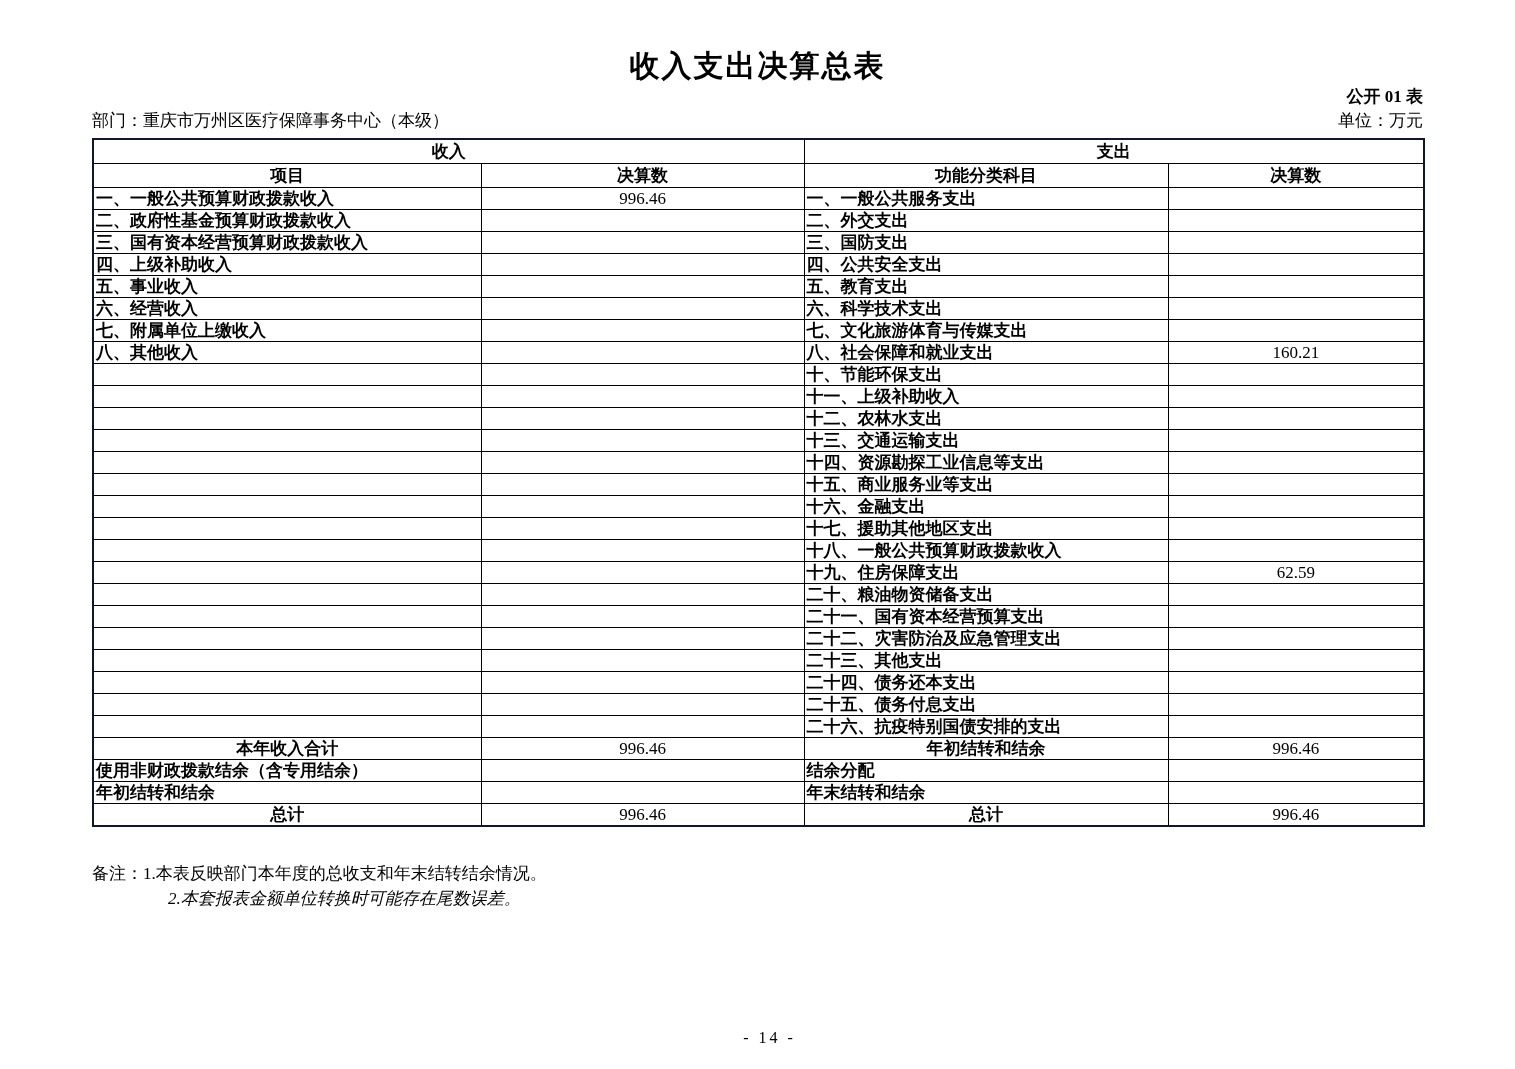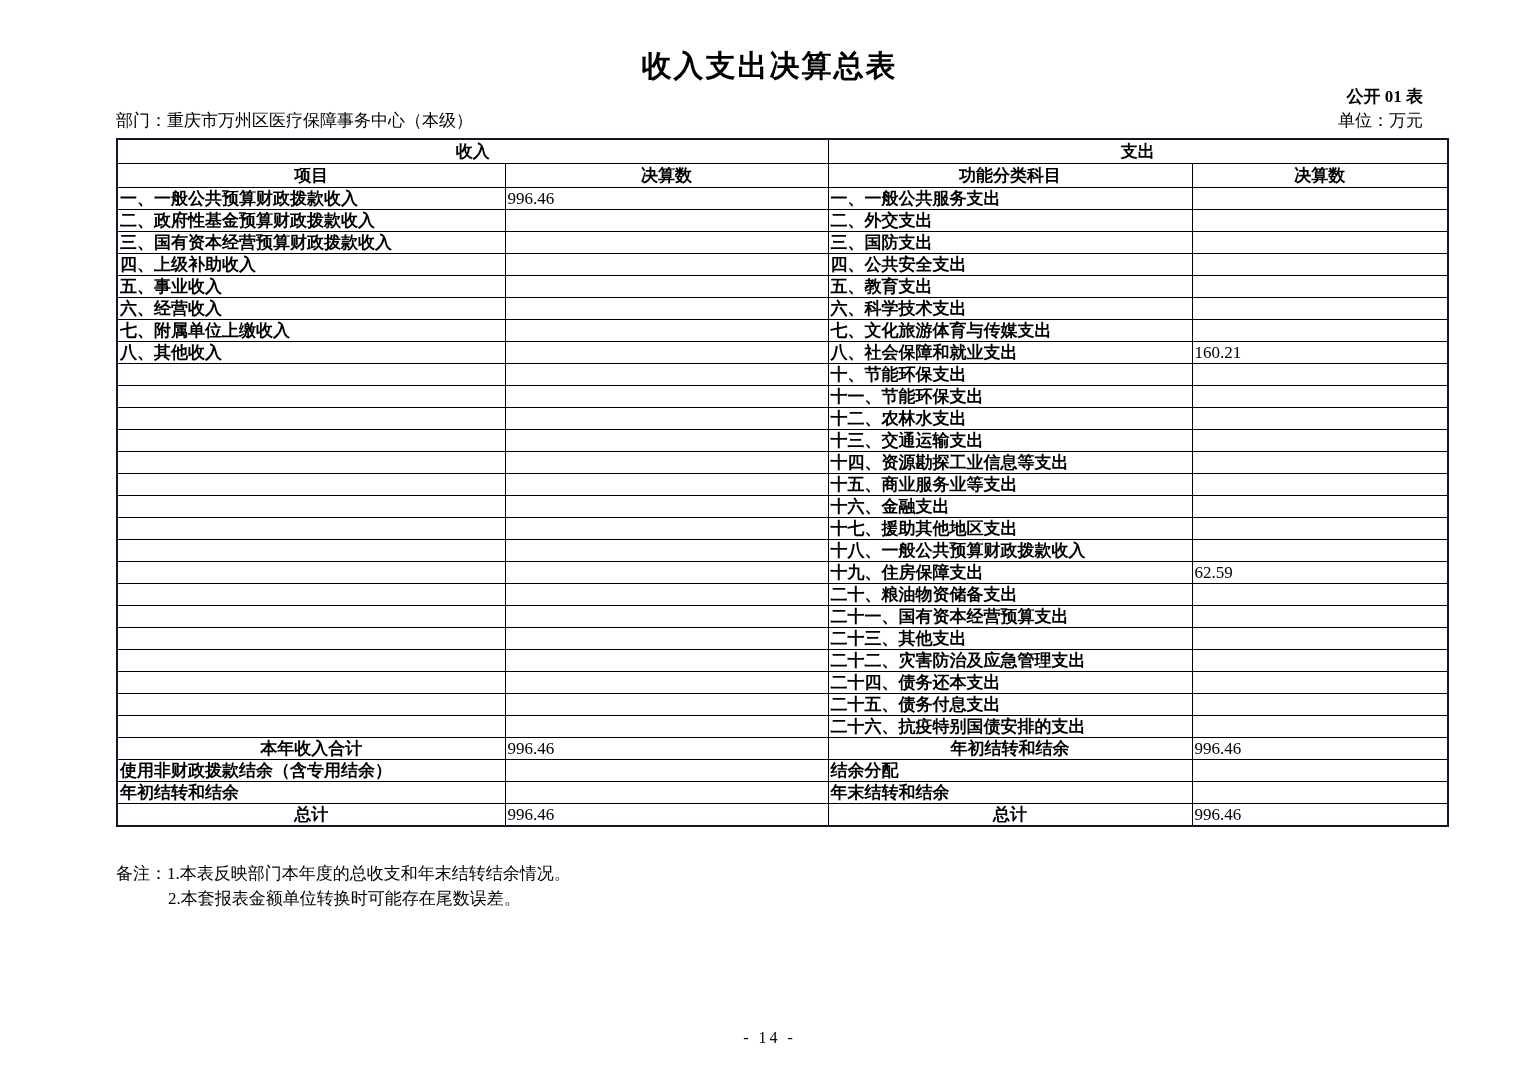--- a/index.html
+++ b/index.html
@@ -5,21 +5,20 @@
   * { box-sizing: border-box; }
   html, body { margin: 0; padding: 0; background: #ffffff; }
   .page {
     position: relative;
     width: 1515px;
     height: 1069px;
     background: #ffffff;
     color: #000000;
     font-family: "Liberation Serif", serif;
     overflow: hidden;
-    padding-left: 24px;
   }
   .content { padding: 0 92px; }
   .doc-title {
     margin: 0;
     padding-top: 46px;
     text-align: center;
     font-size: 30px;
     font-weight: bold;
     letter-spacing: 2px;
   }
@@ -60,31 +59,31 @@
     text-align: center;
     height: 24px;
   }
   td.item {
     text-align: left;
     font-weight: bold;
     padding-left: 3px;
   }
   td.item.center { text-align: center; }
   td.num {
-    text-align: left;
+    text-align: center;
     font-weight: normal;
     padding-right: 9px;
     font-family: "Liberation Serif", serif;
   }
   .notes {
     margin-top: 34px;
     font-size: 17px;
     line-height: 25px;
   }
-  .note-indent { margin-left: 52px; }
+  .note-indent { margin-left: 76px; font-style: italic; }
   .page-number {
     position: absolute;
     left: 12px;
     bottom: 22px;
     width: 100%;
     text-align: center;
     font-size: 16px;
     letter-spacing: 3px;
   }
 </style>
@@ -173,21 +172,21 @@
           </tr>
           <tr>
             <td class="item"></td>
             <td class="num"></td>
             <td class="item">十、节能环保支出</td>
             <td class="num"></td>
           </tr>
           <tr>
             <td class="item"></td>
             <td class="num"></td>
-            <td class="item">十一、节能环保支出</td>
+            <td class="item">十一、上级补助收入</td>
             <td class="num"></td>
           </tr>
           <tr>
             <td class="item"></td>
             <td class="num"></td>
             <td class="item">十二、农林水支出</td>
             <td class="num"></td>
           </tr>
           <tr>
             <td class="item"></td>
@@ -239,27 +238,27 @@
           </tr>
           <tr>
             <td class="item"></td>
             <td class="num"></td>
             <td class="item">二十一、国有资本经营预算支出</td>
             <td class="num"></td>
           </tr>
           <tr>
             <td class="item"></td>
             <td class="num"></td>
+            <td class="item">二十二、灾害防治及应急管理支出</td>
+            <td class="num"></td>
+          </tr>
+          <tr>
+            <td class="item"></td>
+            <td class="num"></td>
             <td class="item">二十三、其他支出</td>
-            <td class="num"></td>
-          </tr>
-          <tr>
-            <td class="item"></td>
-            <td class="num"></td>
-            <td class="item">二十二、灾害防治及应急管理支出</td>
             <td class="num"></td>
           </tr>
           <tr>
             <td class="item"></td>
             <td class="num"></td>
             <td class="item">二十四、债务还本支出</td>
             <td class="num"></td>
           </tr>
           <tr>
             <td class="item"></td>

